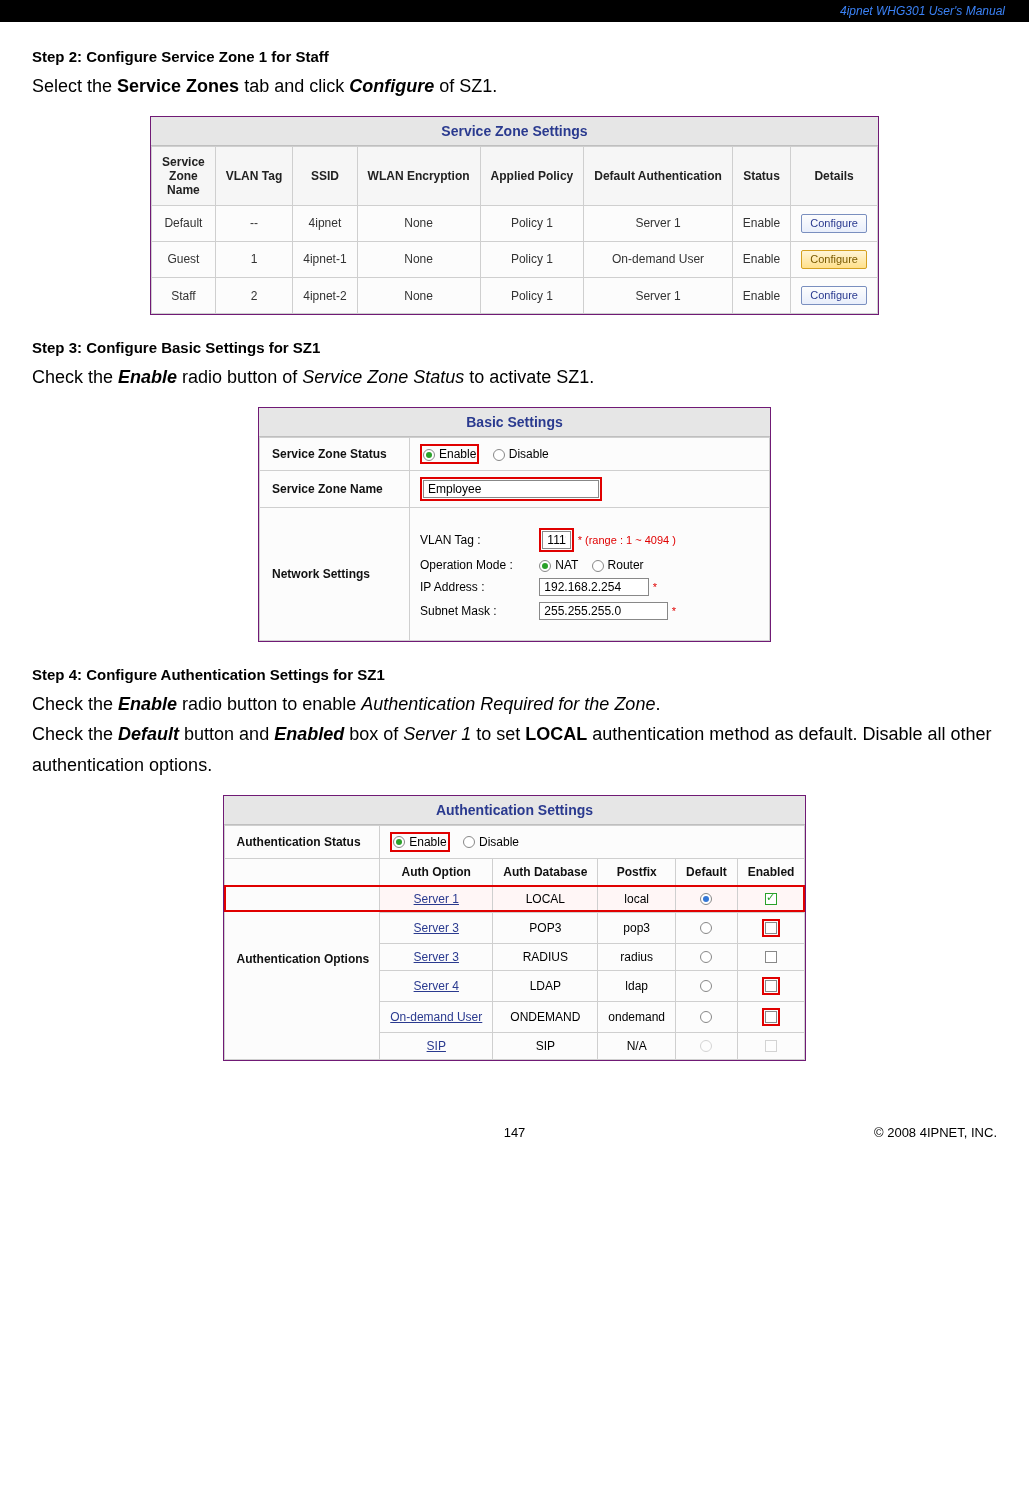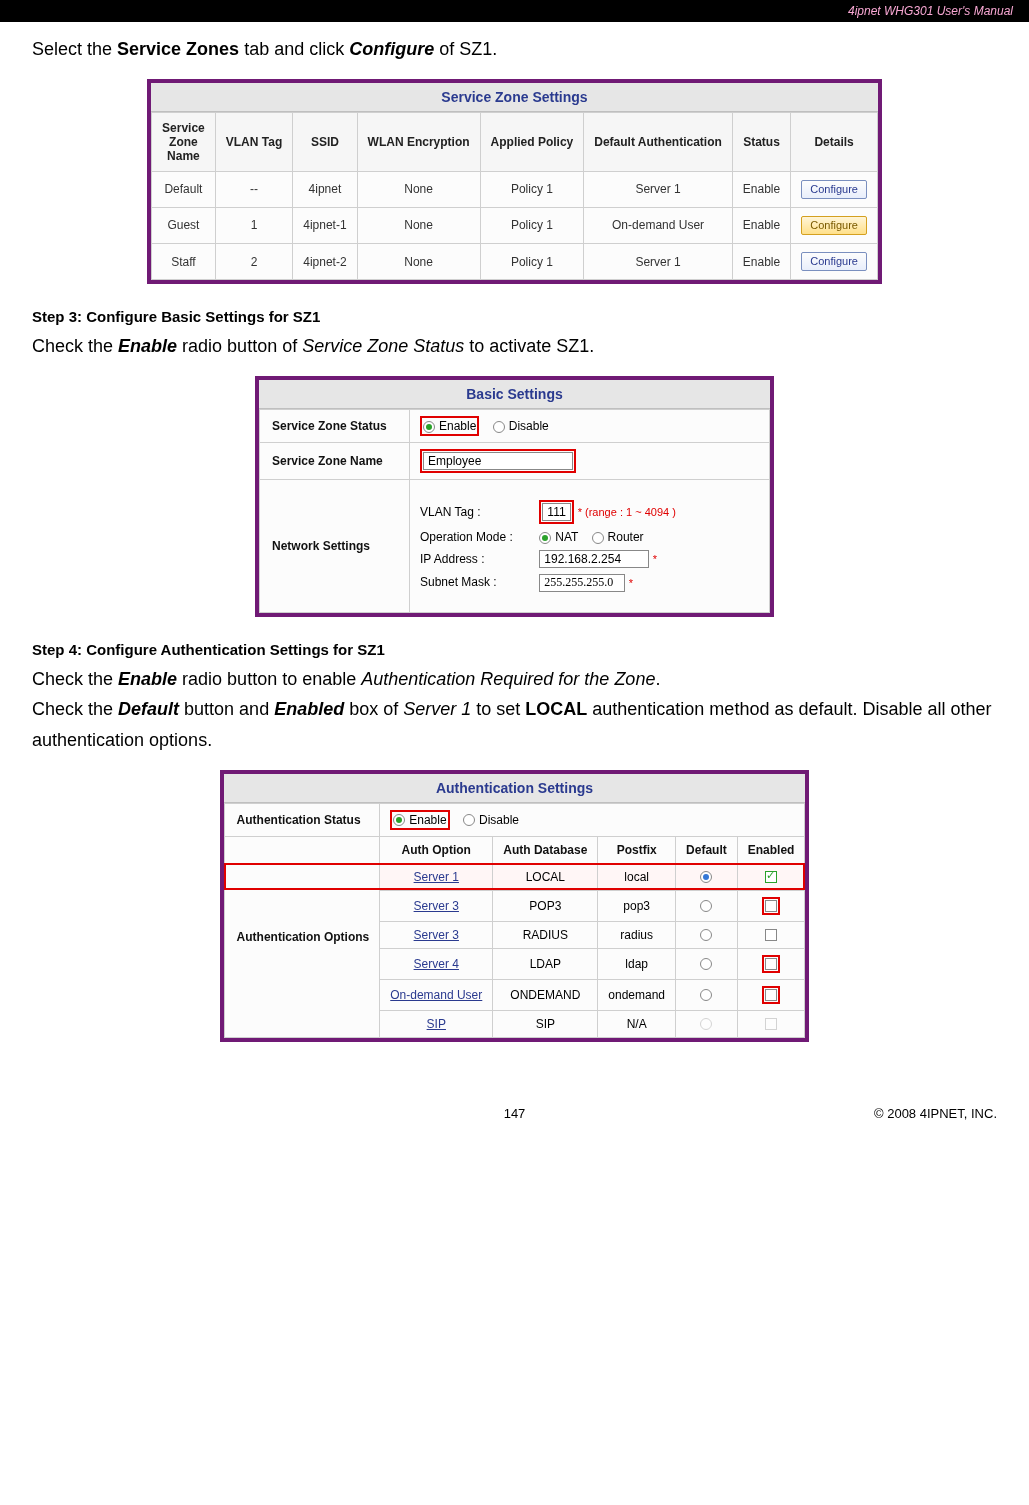--- a/index.html
+++ b/index.html
@@ -4,29 +4,29 @@
 <style>
   * { box-sizing: border-box; }
   body {
     margin: 0;
     font-family: Arial, Helvetica, sans-serif;
     font-size: 14px;
     background: #fff;
     color: #000;
     width: 1029px;
   }
-  .top-bar { background: #000; color: #f9a8d4; text-align: right; padding: 4px 16px; font-size: 12px; font-style: italic; }
+  .top-bar { background: #000; color: #3b82f6; text-align: right; padding: 4px 24px; font-size: 12px; font-style: italic; }
   .page { padding: 12px 32px 20px 32px; }
   .step-title { font-weight: bold; font-size: 15px; margin-top: 14px; margin-bottom: 6px; }
   .body-text { font-size: 18px; line-height: 1.7; }
   .bold { font-weight: bold; }
   .ital { font-style: italic; }
   .bital { font-weight: bold; font-style: italic; }
   .figure { text-align: center; margin: 14px 0 24px 0; }
-  .figure-frame { display: inline-block; background: #6d28d9; border: 4px solid #701a75; }
+  .figure-frame { display: inline-block; background: #6d28d9; border: 1px solid #701a75; }
   .section-header { background: #e6e6e6; color: #2a3a8f; font-weight: bold; text-align: center; padding: 6px; font-size: 14px; border-bottom: 1px solid #bfbfbf; }
 
   
   table.szt { border-collapse: collapse; font-size: 12px; color: #333; }
   table.szt th, table.szt td { border: 1px solid #cfcfcf; padding: 8px 10px; text-align: center; background: #fcfcfc; }
   table.szt th { font-weight: bold; color: #222; background: #f6f6f6; white-space: normal; }
   .cfg-btn { display: inline-block; border: 1px solid #7a8fbf; background: linear-gradient(#fdfdfd,#e8eefb); color: #2a3a8f; font-size: 11px; padding: 2px 8px; border-radius: 2px; line-height: 1.2; }
 
   
   table.bs { border-collapse: collapse; font-size: 12px; }
@@ -62,20 +62,21 @@
 </style>
 </head>
 <body>
 
 <div class="top-bar">
   <span>4ipnet WHG301 User's Manual</span>
 </div>
 
 <div class="page">
 
+  <div class="step-title">Step 2: Configure Service Zone 1 for Staff</div>
   <div class="body-text">
     <span>Select the </span><span class="bold">Service Zones</span><span> tab and click </span><span class="bital">Configure</span><span> of SZ1.</span>
   </div>
 
   <div class="figure">
     <div class="figure-frame">
       <div class="section-header">Service Zone Settings</div>
       <table class="szt">
         <tbody>
             <tr>
@@ -142,21 +143,21 @@
               <span class="radio-dot checked"></span><span>Enable</span>
             </span>
             &nbsp;&nbsp;
             <span class="radio-dot"></span><span>Disable</span>
           </td>
         </tr>
         <tr>
           <td class="lbl">Service Zone Name</td>
           <td style="text-align:left">
             <span class="red-box">
-              <input class="text-input" style="width: 150px;" value="Employee">
+              <input class="text-input" style="width: 176px;" value="Employee">
             </span>
           </td>
         </tr>
         <tr>
           <td class="lbl">Network Settings</td>
           <td style="text-align:left;padding:14px 10px">
             <div class="net-row">
               <span class="net-lbl">VLAN Tag :</span>
               <span class="red-box">
                 <input class="text-input" style="width: 29px;" value="1111">
@@ -169,21 +170,21 @@
               &nbsp;&nbsp;
               <span class="radio-dot"></span><span>Router</span>
             </div>
             <div class="net-row">
               <span class="net-lbl">IP Address :</span>
               <input class="text-input" style="width: 110px;" value="192.168.2.254">
               <span class="red-text">*</span>
             </div>
             <div class="net-row">
               <span class="net-lbl">Subnet Mask :</span>
-              <input class="text-input" style="width: 86px; font-family: Liberation Serif, serif;" value="255.255.255.0">
+              <input class="text-input" style="width: 129px;" value="255.255.255.0">
               <span class="red-text">*</span>
             </div>
           </td>
         </tr>
       </tbody>
         </table>
     </div>
   </div>
 
   <div class="step-title">Step 4: Configure Authentication Settings for SZ1</div>

